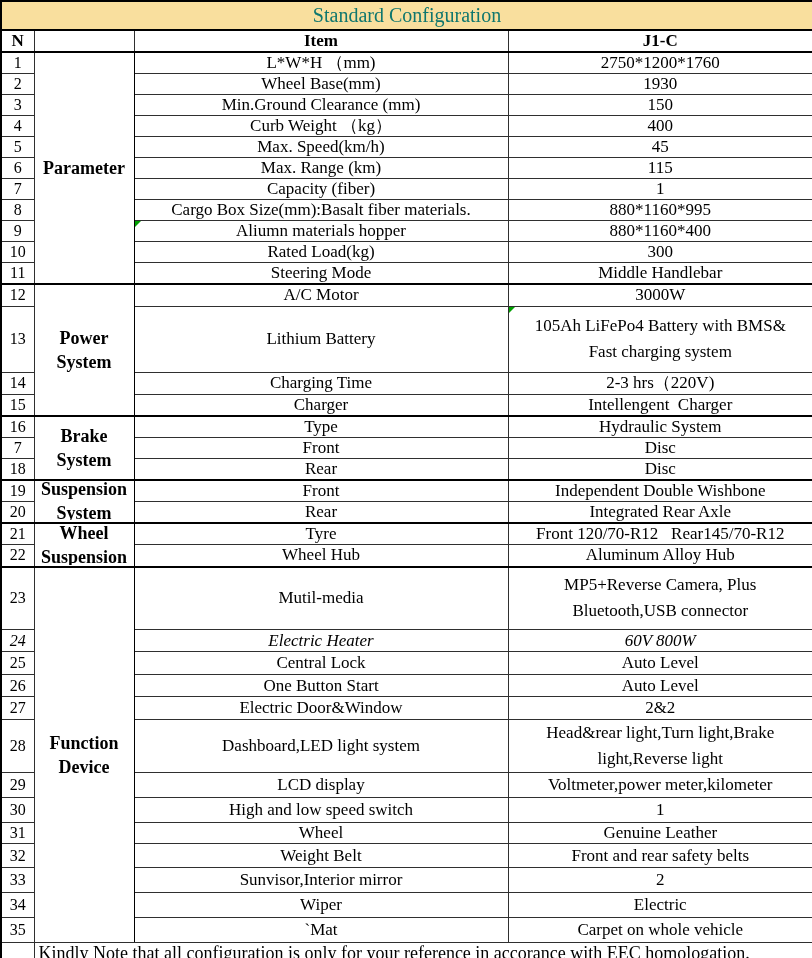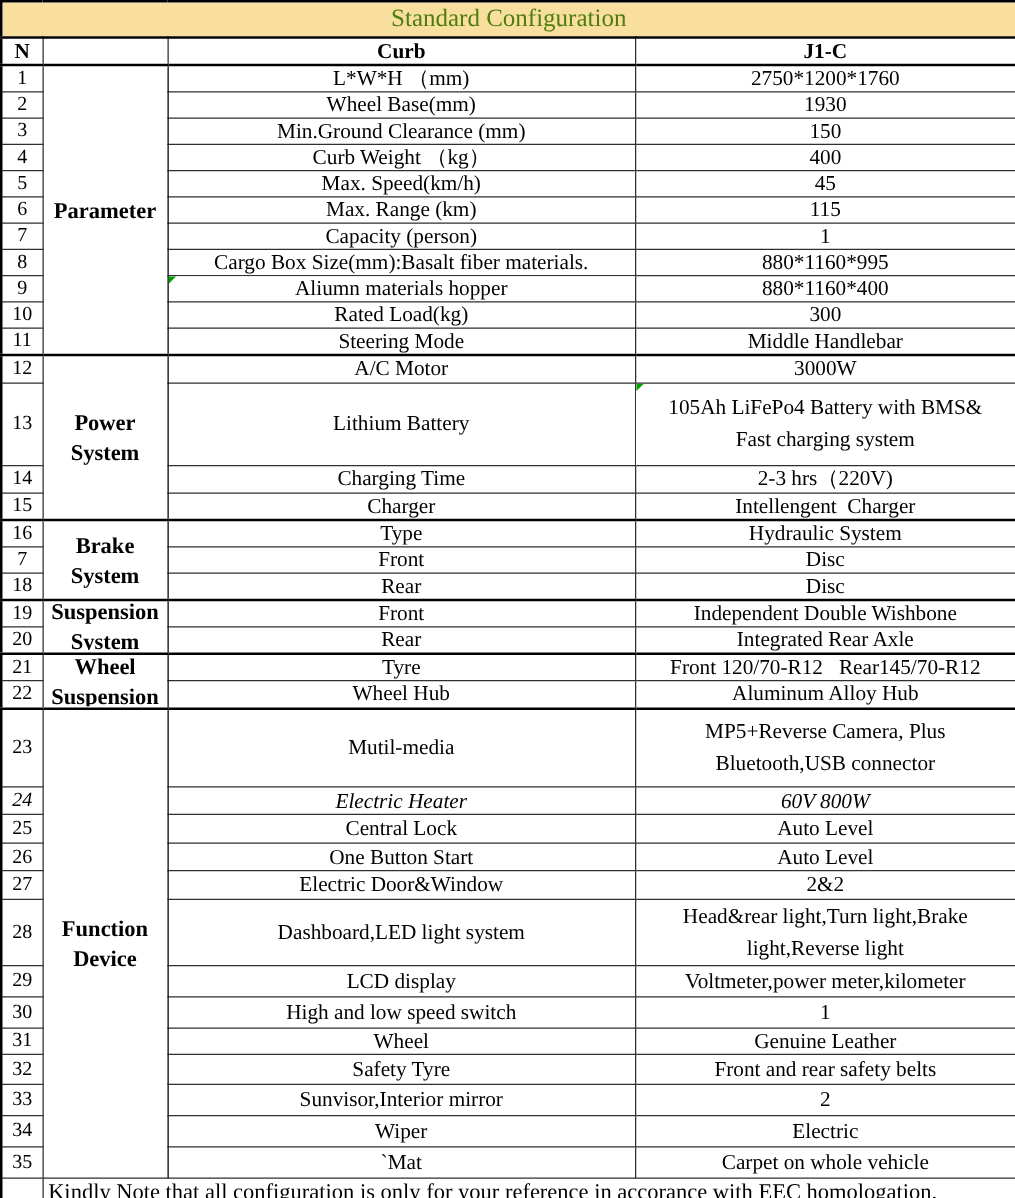--- a/index.html
+++ b/index.html
@@ -21,21 +21,21 @@
     vertical-align:middle;
     overflow:hidden;
     border:1px solid #2f2f2f;
     font-size:17px;
     text-align:center;
     background:#fff;
   }
   .title-cell{
     height:27px;
     background:#F9DF9E;
-    color:#4d7c0f;
+    color:#0f766e;
     font-size:20px;
     border-bottom:2px solid #000;
   }
   .header-row td{
     height:19px;
     font-weight:bold;
     font-size:17px;
     border-bottom:1px solid #000;
   }
   .group-start td{border-top:2px solid #000;}
@@ -86,21 +86,21 @@
     <col style="width:374px">
     <col style="width:305px">
   </colgroup>
   <tbody id="tbody" data-name="config-table-body">
     <tr data-name="title-row">
       <td class="title-cell" colspan="4" data-name="page-title">Standard Configuration</td>
     </tr>
     <tr class="header-row" data-name="column-header-row">
       <td data-name="column-header-n">N</td>
       <td data-name="column-header-category"></td>
-      <td data-name="column-header-item">Curb</td>
+      <td data-name="column-header-item">Item</td>
       <td data-name="column-header-model">J1-C</td>
     </tr>
 
     <tr data-name="table-row" class="group-start" style="height: 21px;">
         <td class="n-cell" data-name="row-number-cell">1</td>
         <td class="cat-cell" data-name="category-cell" rowspan="11">
           <div class="cat-label" data-name="category-label" style="height: 164px;">Parameter</div>
         </td>
         <td class="item-cell" data-name="item-cell">L*W*H （mm)</td>
         <td class="value-cell" data-name="value-cell">2750*1200*1760</td>
@@ -125,21 +125,21 @@
         <td class="item-cell" data-name="item-cell">Max. Speed(km/h)</td>
         <td class="value-cell" data-name="value-cell">45</td>
       </tr>
       <tr data-name="table-row" style="height: 21px;">
         <td class="n-cell" data-name="row-number-cell">6</td>
         <td class="item-cell" data-name="item-cell">Max. Range (km)</td>
         <td class="value-cell" data-name="value-cell">115</td>
       </tr>
       <tr data-name="table-row" style="height: 21px;">
         <td class="n-cell" data-name="row-number-cell">7</td>
-        <td class="item-cell" data-name="item-cell">Capacity (person)</td>
+        <td class="item-cell" data-name="item-cell">Capacity (fiber)</td>
         <td class="value-cell" data-name="value-cell">1</td>
       </tr>
       <tr data-name="table-row" style="height: 21px;">
         <td class="n-cell" data-name="row-number-cell">8</td>
         <td class="item-cell" data-name="item-cell">Cargo Box Size(mm):Basalt fiber materials.</td>
         <td class="value-cell" data-name="value-cell">880*1160*995</td>
       </tr>
       <tr data-name="table-row" style="height: 21px;">
         <td class="n-cell" data-name="row-number-cell">9</td>
         <td class="item-cell flag-tl" data-name="item-cell">Aliumn materials hopper</td>
@@ -273,21 +273,21 @@
         <td class="item-cell" data-name="item-cell">High and low speed switch</td>
         <td class="value-cell" data-name="value-cell">1</td>
       </tr>
       <tr data-name="table-row" style="height: 14px;">
         <td class="n-cell" data-name="row-number-cell">31</td>
         <td class="item-cell" data-name="item-cell">Wheel</td>
         <td class="value-cell" data-name="value-cell">Genuine Leather</td>
       </tr>
       <tr data-name="table-row" style="height: 24px;">
         <td class="n-cell" data-name="row-number-cell">32</td>
-        <td class="item-cell" data-name="item-cell">Safety Tyre</td>
+        <td class="item-cell" data-name="item-cell">Weight Belt</td>
         <td class="value-cell" data-name="value-cell">Front and rear safety belts</td>
       </tr>
       <tr data-name="table-row" style="height: 25px;">
         <td class="n-cell" data-name="row-number-cell">33</td>
         <td class="item-cell" data-name="item-cell">Sunvisor,Interior mirror</td>
         <td class="value-cell" data-name="value-cell">2</td>
       </tr>
       <tr data-name="table-row" style="height: 25px;">
         <td class="n-cell" data-name="row-number-cell">34</td>
         <td class="item-cell" data-name="item-cell">Wiper</td>

